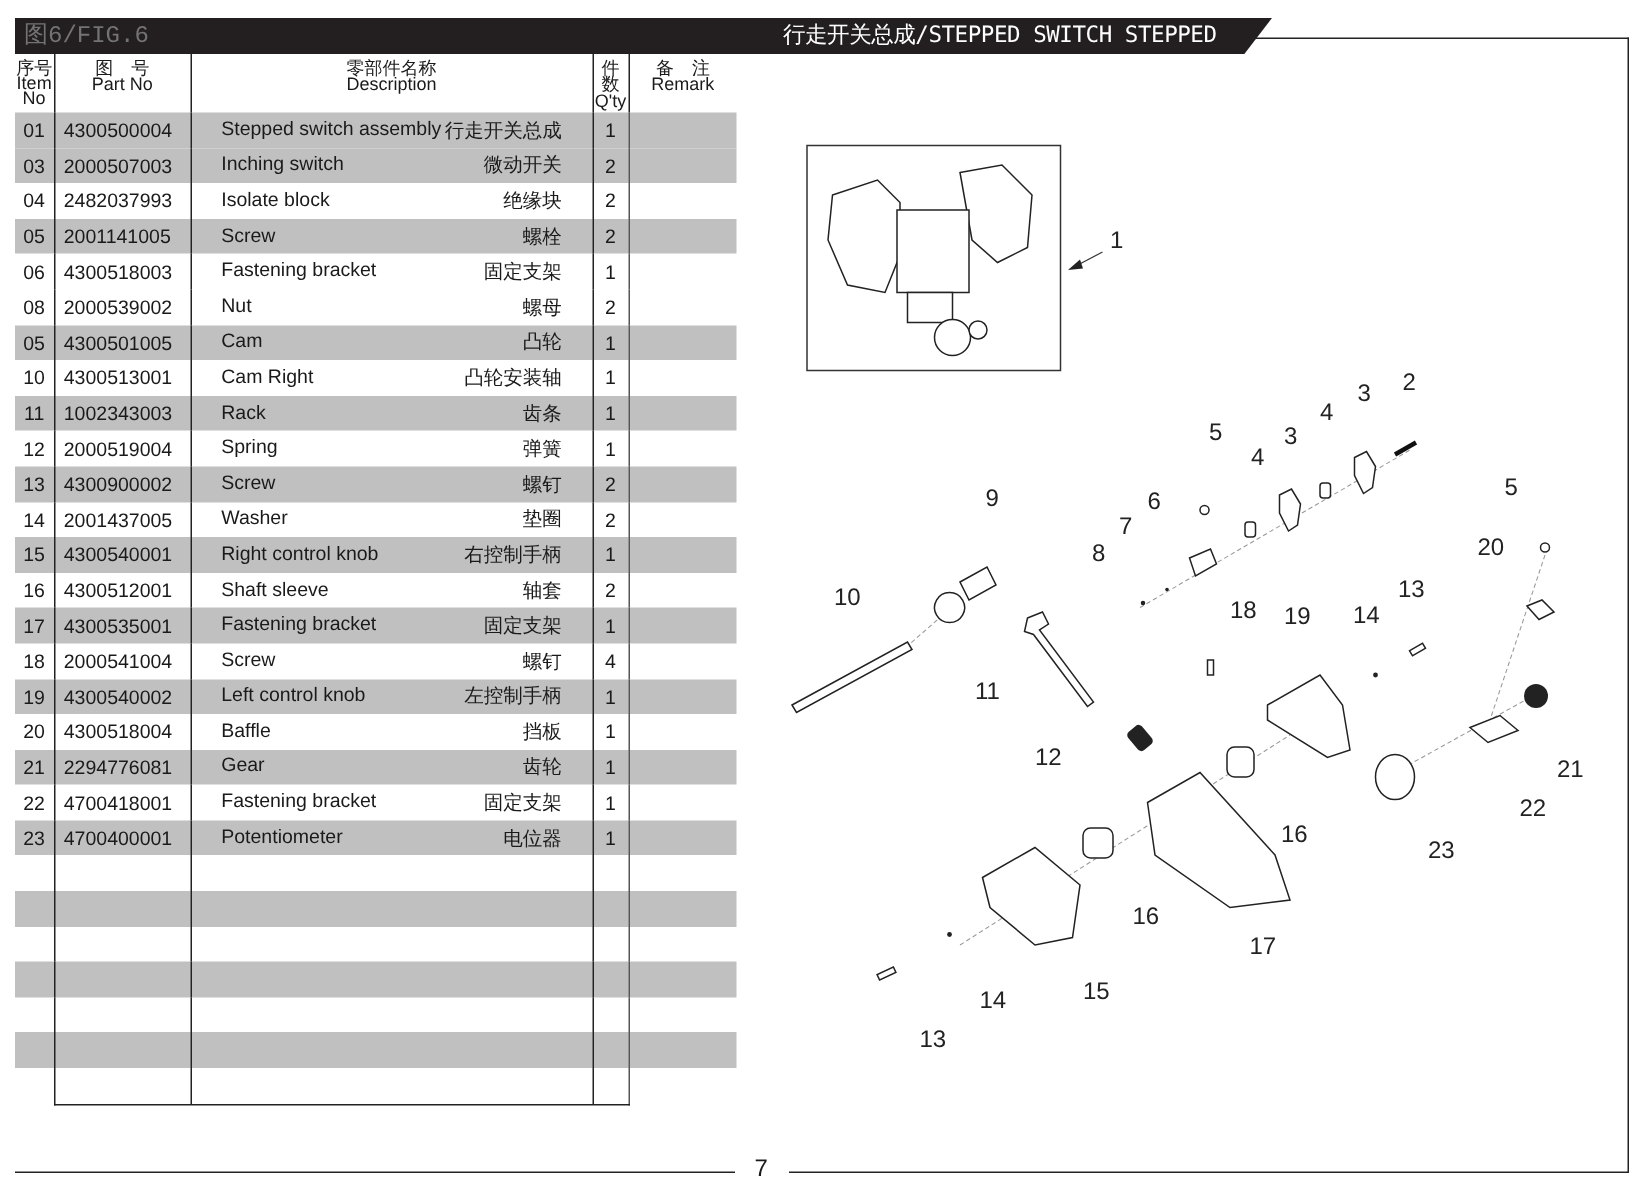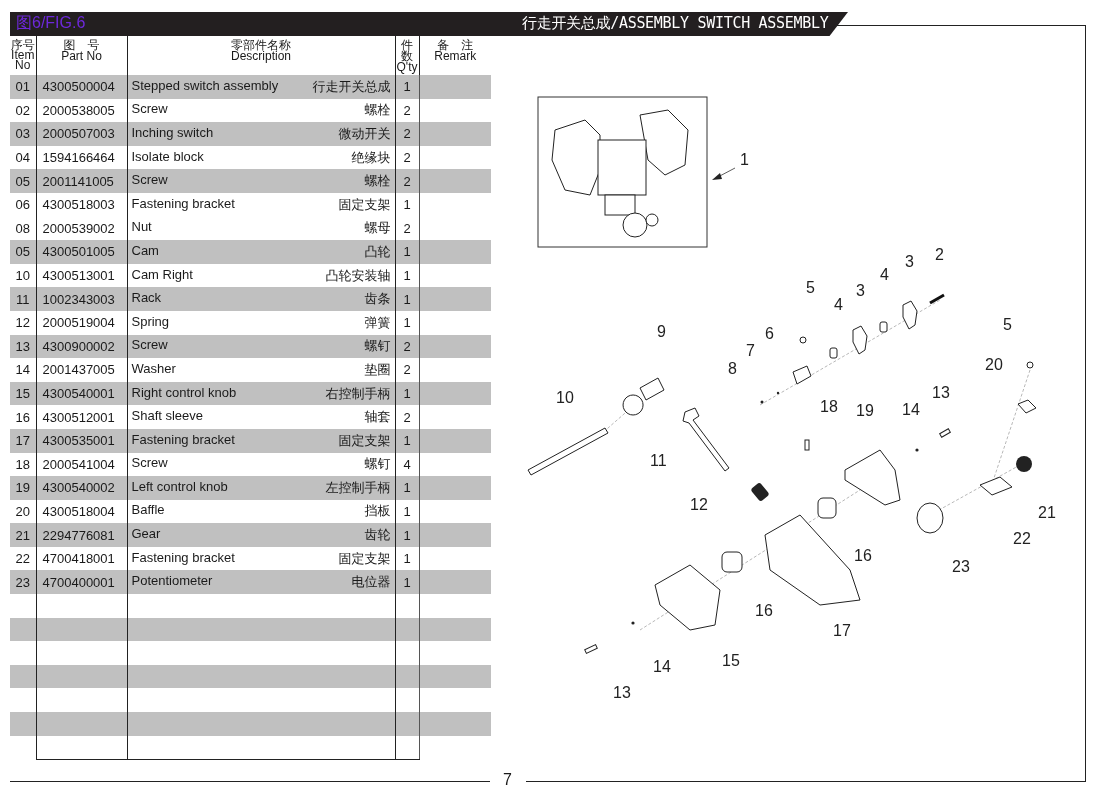--- a/index.html
+++ b/index.html
@@ -1,21 +1,21 @@
 <!DOCTYPE html>
 <html><head>
 <meta charset="utf-8">
 <style>
   html, body { margin: 0; padding: 0; background: #ffffff; }
   body { width: 1094px; height: 794px; position: relative; overflow: hidden;
          font-family: "Liberation Sans", "DejaVu Sans", sans-serif; color: #1a1a1a; }
   .header-bar { position: absolute; left: 10px; top: 12px; width: 838px; height: 24px;
                 background: #231f20; clip-path: polygon(0 0, 100% 0, 97.8% 100%, 0 100%); }
-  .fig-label { position: absolute; left: 16px; top: 13px; color: #6d28d9; font-size: 16px;
-               font-family: Liberation Sans, sans-serif; letter-spacing: 0px; }
+  .fig-label { position: absolute; left: 16px; top: 13px; color: #737373; font-size: 16px;
+               font-family: Liberation Mono, monospace; letter-spacing: 0px; }
   .assembly-title { position: absolute; left: 522px; top: 14px; color: #fff; font-size: 15px;
                     font-family: "DejaVu Sans Mono", "Liberation Mono", monospace; letter-spacing: -0.3px; }
   .frame-top { position: absolute; left: 835px; top: 25px; width: 251px; height: 1px; background: #222; }
   .frame-right { position: absolute; left: 1085px; top: 25px; width: 1px; height: 757px; background: #222; }
   .frame-bottom-right { position: absolute; left: 526px; top: 781px; width: 560px; height: 1px; background: #222; }
   .frame-bottom-left { position: absolute; left: 10px; top: 781px; width: 480px; height: 1px; background: #222; }
   .page-number { position: absolute; left: 503px; top: 771px; font-size: 16px; }
 
   table.parts { position: absolute; left: 10px; top: 36px; width: 481px; border-collapse: collapse;
                 font-size: 13px; table-layout: fixed; }
@@ -26,38 +26,38 @@
   table.parts col.c-rem { width: 72px; }
   table.parts th { font-weight: normal; font-size: 12px; line-height: 11px; padding: 4px 0 2px 0;
                    vertical-align: top; text-align: center; }
   table.parts th .cn { display: block; }
   table.parts td { height: 23.6px; padding: 0; vertical-align: middle; white-space: nowrap; }
   table.parts tr.shade td { background: #c0c0c0; }
   .b-left { border-left: 1px solid #222; }
   .b-right2 { border-right: 1px solid #555; }
   td.no { text-align: center; }
   td.part { padding-left: 6px !important; }
-  td.desc { padding: 0 4px !important; }
+  td.desc { padding: 0 20px !important; }
   td.desc .en { float: left; }
   td.desc .cn { float: right; }
   td.qty { text-align: center; }
   tr.last td.b-left { border-bottom: 1px solid #222; }
 
   svg.diagram { position: absolute; left: 500px; top: 40px; }
   .callout { font-size: 16px; fill: #222; font-family: "Liberation Sans", sans-serif; }
   .part-line { stroke: #222; stroke-width: 1; fill: #fff; }
   .part-dark { fill: #222; }
   .axis { stroke: #999; stroke-width: 0.7; stroke-dasharray: 3 2; fill: none; }
 </style>
 </head>
 <body>
 
 <div class="header-bar"></div>
 <div class="fig-label">图6/FIG.6</div>
-<div class="assembly-title">行走开关总成/ASSEMBLY SWITCH ASSEMBLY</div>
+<div class="assembly-title">行走开关总成/STEPPED SWITCH STEPPED</div>
 <div class="frame-top"></div>
 <div class="frame-right"></div>
 <div class="frame-bottom-right"></div>
 <div class="frame-bottom-left"></div>
 <div class="page-number">7</div>
 
 <table class="parts">
   <colgroup>
       <col class="c-no">
       <col class="c-part">
@@ -94,43 +94,33 @@
       <tr class="shade">
         <td class="no">01</td>
         <td class="part b-left">4300500004</td>
         <td class="desc b-left">
           <span class="en">Stepped switch assembly</span>
           <span class="cn">行走开关总成</span>
         </td>
         <td class="qty b-left b-right2">1</td>
         <td class="remark"></td>
       </tr>
-      <tr>
-        <td class="no">02</td>
-        <td class="part b-left">2000538005</td>
-        <td class="desc b-left">
-          <span class="en">Screw</span>
-          <span class="cn">螺栓</span>
-        </td>
-        <td class="qty b-left b-right2">2</td>
-        <td class="remark"></td>
-      </tr>
       <tr class="shade">
         <td class="no">03</td>
         <td class="part b-left">2000507003</td>
         <td class="desc b-left">
           <span class="en">Inching switch</span>
           <span class="cn">微动开关</span>
         </td>
         <td class="qty b-left b-right2">2</td>
         <td class="remark"></td>
       </tr>
       <tr>
         <td class="no">04</td>
-        <td class="part b-left">1594166464</td>
+        <td class="part b-left">2482037993</td>
         <td class="desc b-left">
           <span class="en">Isolate block</span>
           <span class="cn">绝缘块</span>
         </td>
         <td class="qty b-left b-right2">2</td>
         <td class="remark"></td>
       </tr>
       <tr class="shade">
         <td class="no">05</td>
         <td class="part b-left">2001141005</td>

